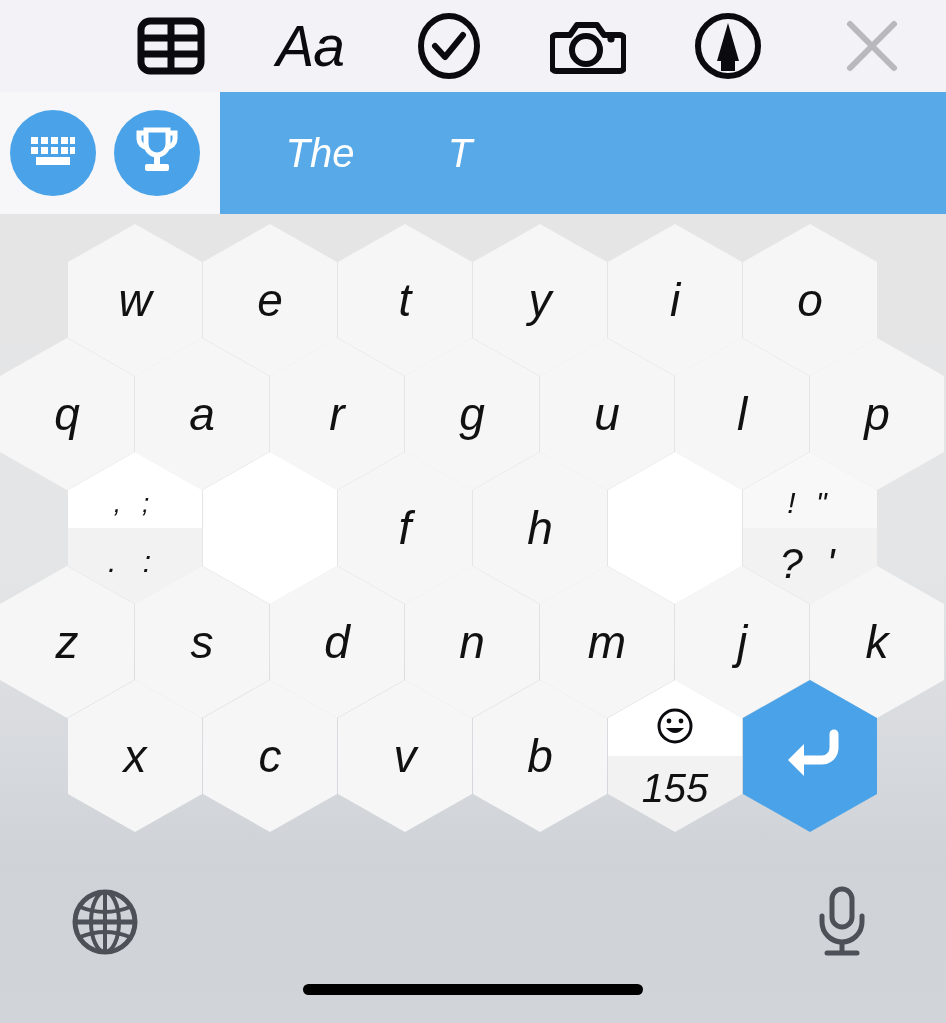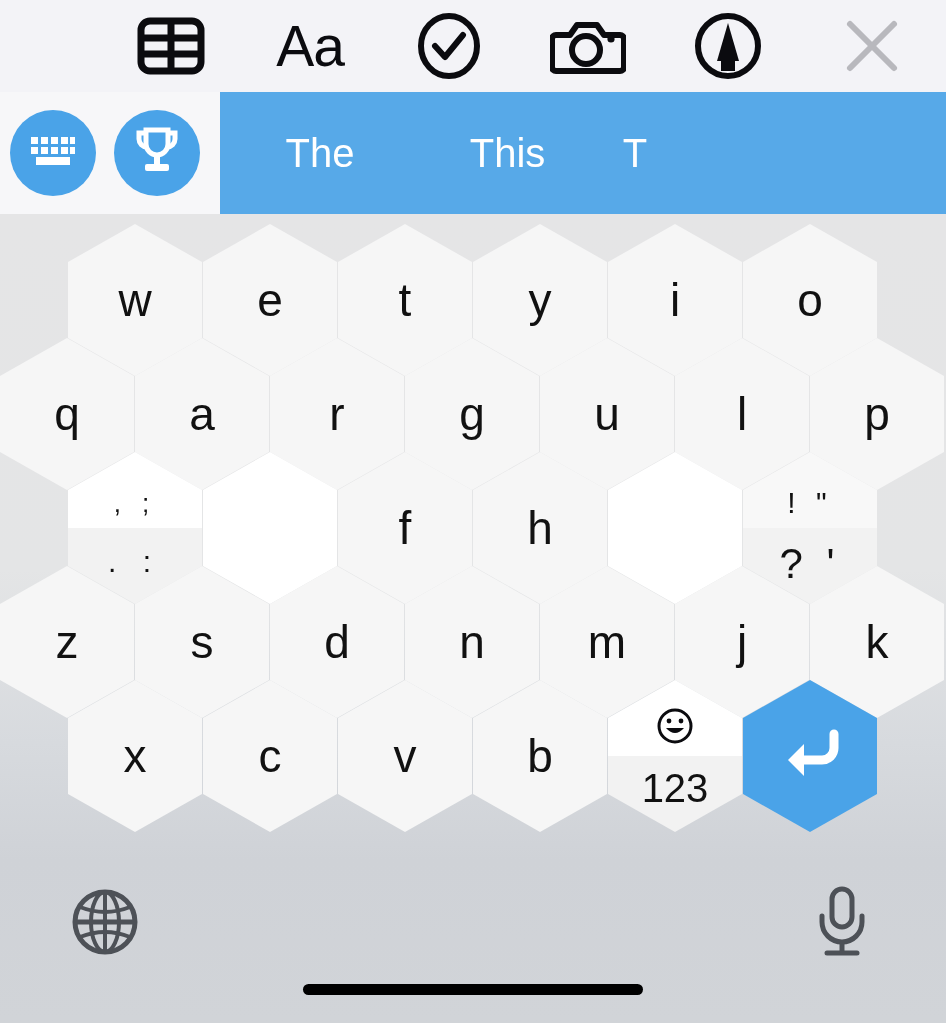--- a/index.html
+++ b/index.html
@@ -10,20 +10,21 @@
     overflow: hidden;
     font-family: "Liberation Sans", sans-serif;
     background: #d2d5d9;
   }
 
   #app {
     position: relative;
     width: 946px;
     height: 1023px;
     overflow: hidden;
+    font-style: italic;
   }
 
   
   .toolbar {
     position: absolute;
     top: 0; left: 0;
     width: 946px;
     height: 92px;
     background: #f3f3f7;
     display: flex;
@@ -283,21 +284,20 @@
             <path d="M35 7 h7 v6 a8 8 0 0 1 -8 8" fill="none" stroke="#fff" stroke-width="5"></path>
             <rect x="21" y="28" width="6" height="10" fill="#fff"></rect>
             <rect x="12" y="38" width="24" height="7" rx="2" fill="#fff"></rect>
           </svg>
         </span>
       </div>
     </div>
 
     <div class="sugg-strip">
       <div class="sugg-word sw0">The</div>
-      <div class="sugg-word sw1">This</div>
       <div class="sugg-word sw4">T</div>
     </div>
   </div>
 
   <div class="kb">
 
     <div class="hex" style="left:68px;  top:10px;">w</div>
     <div class="hex" style="left:203px; top:10px;">e</div>
     <div class="hex" style="left:338px; top:10px;">t</div>
     <div class="hex" style="left:473px; top:10px;">y</div>
@@ -353,21 +353,21 @@
         <span>
           <svg width="38" height="38" viewBox="0 0 38 38">
             <circle cx="19" cy="19" r="16" fill="none" stroke="#0b0b0f" stroke-width="3"></circle>
             <circle cx="13" cy="14" r="2.4" fill="#0b0b0f"></circle>
             <circle cx="25" cy="14" r="2.4" fill="#0b0b0f"></circle>
             <path d="M10 21 q9 10 18 0 z" fill="#0b0b0f"></path>
           </svg>
         </span>
       </div>
       <div class="half bot" style="background:#f2f2f2;">
-        <span class="num-label">123</span>
+        <span class="num-label">155</span>
       </div>
     </div>
 
     <div class="hex accent" style="left:743px; top:466px;">
       <span>
         <svg width="72" height="62" viewBox="0 0 72 62">
           <path d="M60 12 v14 a12 12 0 0 1 -12 12 h-22" fill="none" stroke="#ffffff" stroke-width="9" stroke-linecap="round" stroke-linejoin="round"></path>
           <path d="M30 22 L14 38 L30 54 Z" fill="#ffffff"></path>
         </svg>
       </span>

